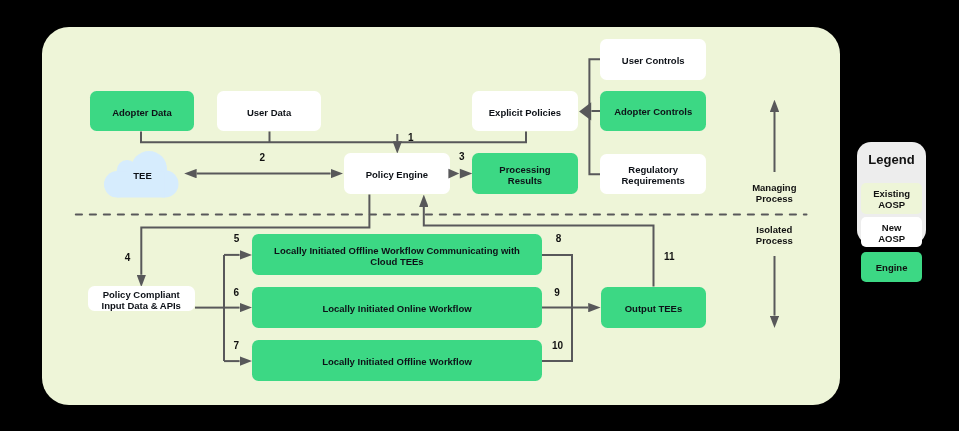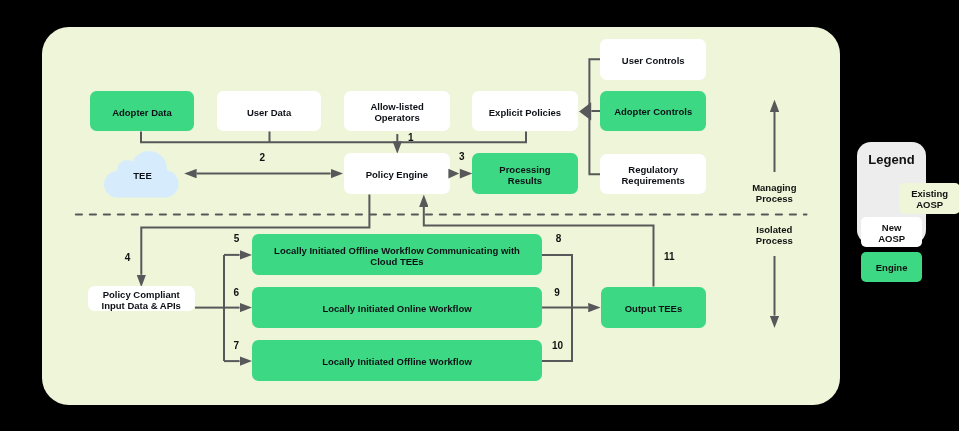--- a/index.html
+++ b/index.html
@@ -76,22 +76,20 @@
       <circle cx="127.0" cy="170.3" r="10.2"></circle>
       <circle cx="149.0" cy="169.1" r="18.0"></circle>
       <circle cx="164.9" cy="183.9" r="13.6"></circle>
       <rect x="117.2" y="171.1" width="47.7" height="26.4"></rect>
       <rect x="127.0" y="162.0" width="22.0" height="20.0"></rect>
     </g>
   </svg>
 
   <div class="node adopter" style="left:89.8px;top:90.7px;width:104.4px;height:40.8px;">Adopter Data</div>
   <div class="node new" style="left:216.7px;top:90.7px;width:104.8px;height:40.8px;">User Data</div>
-  <div class="node new" style="left:344.2px;top:90.7px;width:105.8px;height:40.8px;">Allow-listed
-Operators</div>
   <div class="node new" style="left:472px;top:90.7px;width:105.9px;height:40.8px;">Explicit Policies</div>
 
   <div class="node new" style="left:600.1px;top:39px;width:106.2px;height:40.6px;">User Controls</div>
   <div class="node adopter" style="left:600.1px;top:90.6px;width:106.2px;height:40.5px;">Adopter Controls</div>
   <div class="node new" style="left:600.1px;top:154.2px;width:106.2px;height:40.1px;">Regulatory
 Requirements</div>
 
   <div class="node" style="left:104px;top:149px;width:77px;height:52px;background:none;">TEE</div>
 
   <div class="node new" style="left:343.8px;top:153.3px;width:106.2px;height:41.2px;">Policy Engine</div>
@@ -128,19 +126,19 @@
   <svg class="wires" viewBox="0 0 959 431">
     <path d="M591.2,102.3 L579.1,111.4 L591.2,120.5 Z" fill="#58585A"></path>
     <g fill="#58585A">
       <path d="M448.4,168.8 L459.3,173.6 L448.4,178.4 Z"></path>
       <path d="M459.8,168.8 L472.3,173.6 L459.8,178.4 Z"></path>
     </g>
   </svg>
 
   <div id="legend">
     <div class="lgtitle">Legend</div>
-    <div class="lgitem" style="top:41.1px;height:30.4px;background:#EEF5D8;margin-left:38px;">Existing
+    <div class="lgitem" style="top:41.1px;height:30.4px;background:#EEF5D8;">Existing
 AOSP</div>
     <div class="lgitem" style="top:74.8px;height:30.4px;background:#FFFFFF;">New
 AOSP</div>
     <div class="lgitem" style="top:109.5px;height:30.4px;background:#3CD884;">Engine</div>
   </div>
 </div>
 
 </body></html>

